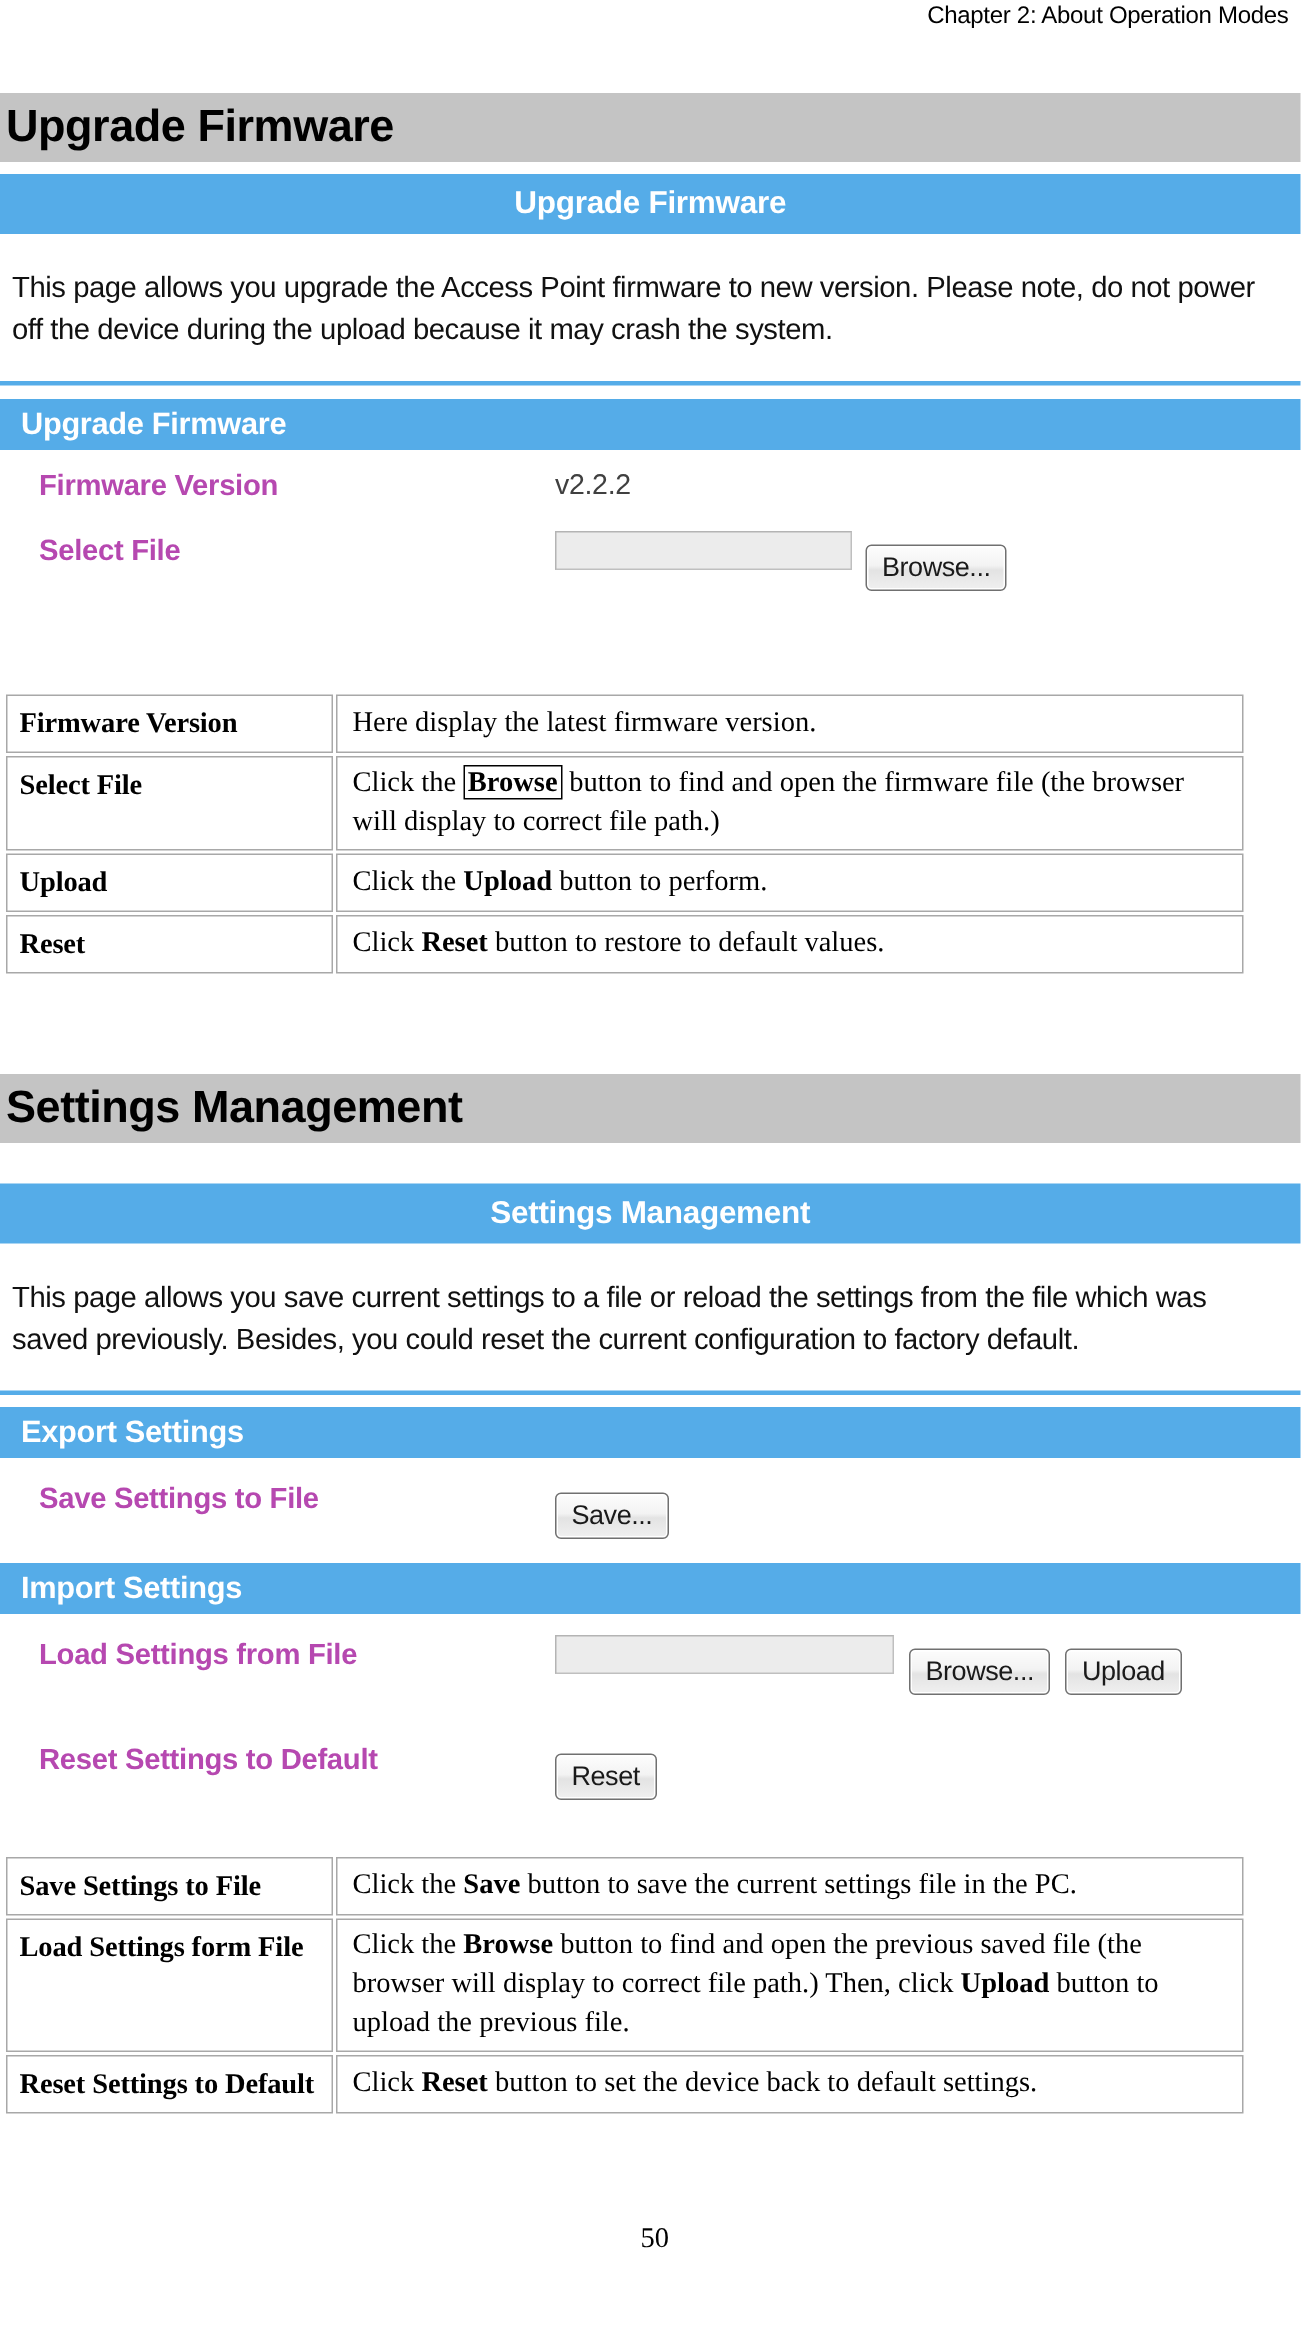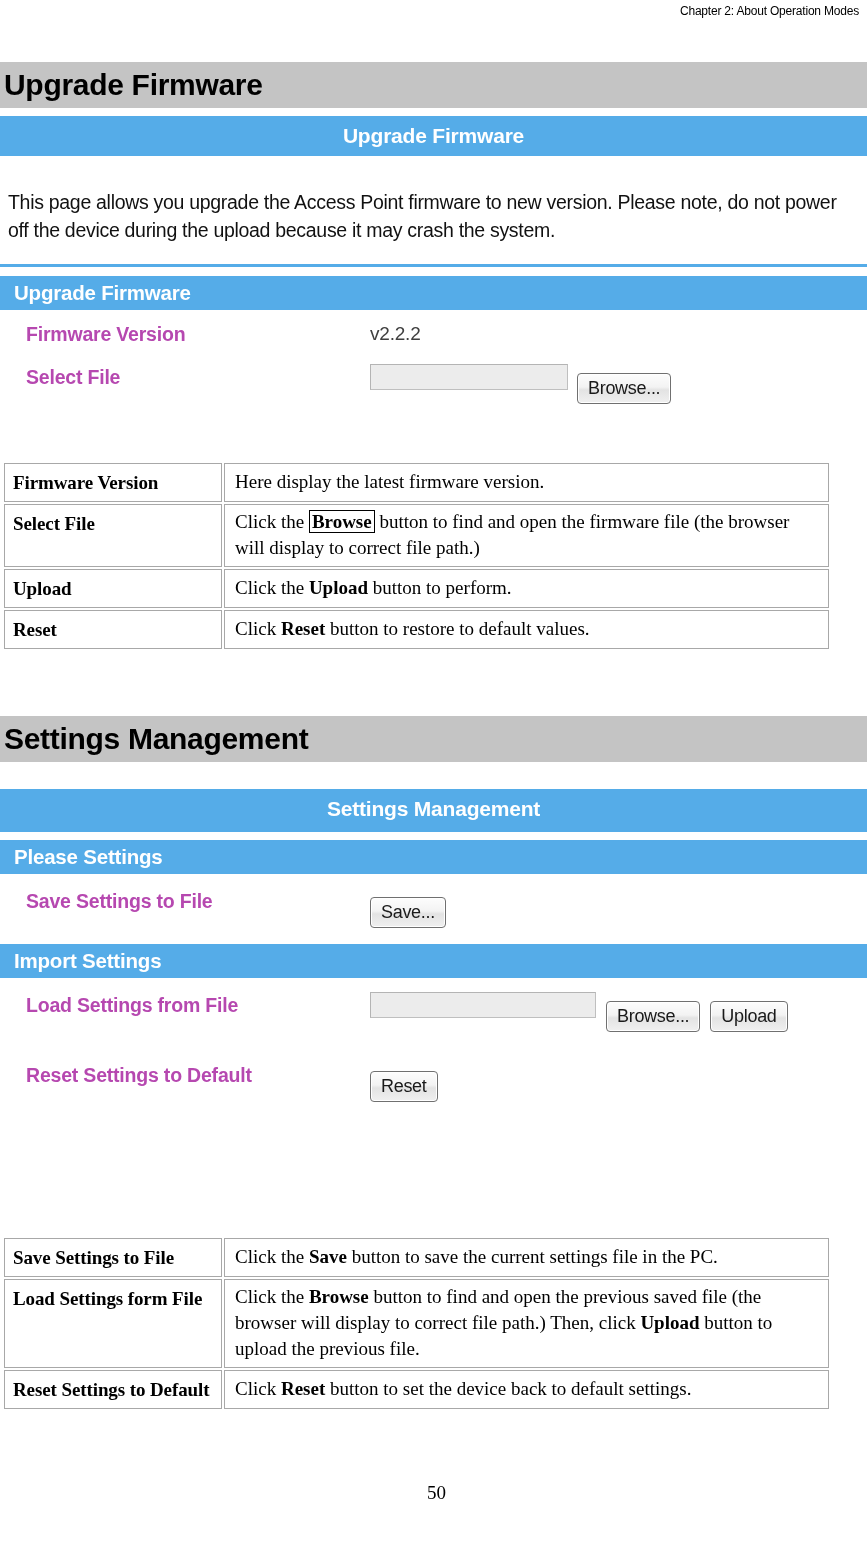--- a/index.html
+++ b/index.html
@@ -21,21 +21,21 @@
   
   .page-header {
     position: absolute;
     top: 0px;
     left: 0;
     width: 867px;
     height: 26px;
     text-align: right;
     padding-right: 8px;
     font-family: "Liberation Sans", "DejaVu Sans", sans-serif;
-    font-size: 12px;
+    font-size: 16px;
     font-weight: 400;
     color: #000;
     letter-spacing: -0.2px;
     line-height: 22px;
   }
 
   
   .section-heading {
     width: 867px;
     background: #c4c4c4;
@@ -63,21 +63,21 @@
     font-size: 21px;
     text-align: center;
     line-height: 40px;
     height: 40px;
     letter-spacing: -0.2px;
   }
   .ui-desc {
     color: #111;
     font-size: 19.5px;
     line-height: 28px;
-    padding: 32px 22px 20px 8px;
+    padding: 22px 22px 20px 8px;
     font-weight: 400;
     letter-spacing: -0.3px;
   }
   .ui-rule {
     height: 3px;
     background: #55ace8;
     width: 867px;
   }
   .ui-panelhead {
     background: #55ace8;
@@ -259,26 +259,27 @@
 
 <div class="block" style="top:716px;">
   <div class="section-heading">Settings Management</div>
 </div>
 
 <div class="block" style="top:789px;">
   <div class="ui-shot">
 
     <div class="ui-titlebar">Settings Management</div>
 
+    <div class="ui-desc">This page allows you save current settings to a file or reload the settings from the file which was saved previously. Besides, you could reset the current configuration to factory default.</div>
 
     <div class="ui-rule"></div>
 
     <div style="height:8px;"></div>
 
-    <div class="ui-panelhead">Please Settings</div>
+    <div class="ui-panelhead">Export Settings</div>
     <div class="ui-row" style="min-height:48px;">
       <div class="ui-label">Save Settings to File</div>
       <span class="btn">Save...</span>
     </div>
 
     <div style="height:16px;"></div>
 
     <div class="ui-panelhead">Import Settings</div>
     <div class="ui-row" style="min-height:48px;">
       <div class="ui-label">Load Settings from File</div>

